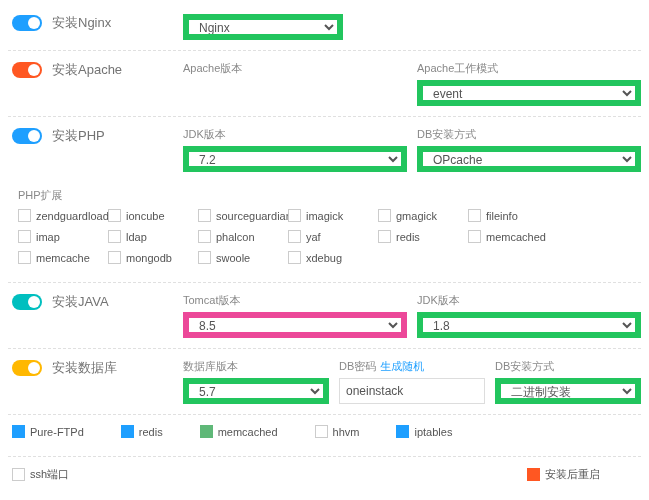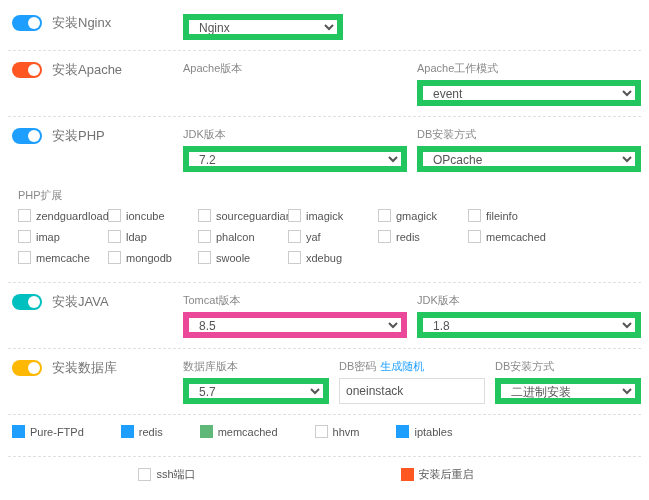--- a/index.html
+++ b/index.html
@@ -210,21 +210,21 @@
     <div class="ext-item">
       <span class="chk"></span>
       <span>hhvm</span>
     </div>
     <div class="ext-item">
       <span class="chk on"></span>
       <span>iptables</span>
     </div>
   </div>
 
-<div class="opts-row" id="opts-row2" style="border-bottom:none;justify-content:center">
+<div class="opts-row" id="opts-row2" style="border-bottom:none;justify-content:space-between">
 <div class="ext-item">
       <span class="chk"></span>
       <span>ssh端口</span>
     </div>
     <div class="ext-item" style="margin-left: 120px; padding-left: 48px;">
       <span class="chk red"></span>
       <span>安装后重启</span>
     </div>
   </div>
 

